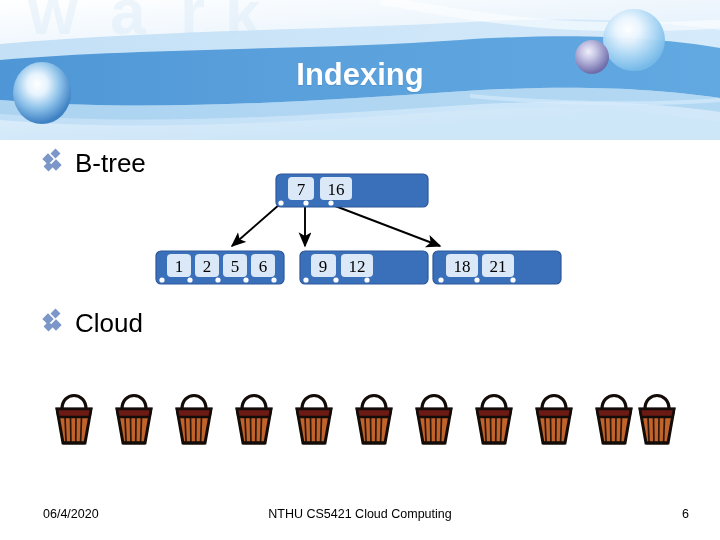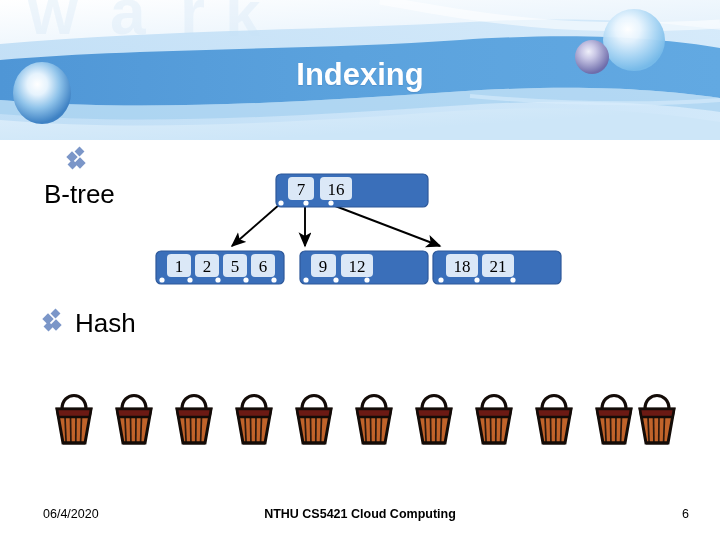--- a/index.html
+++ b/index.html
@@ -42,21 +42,21 @@
     text-shadow: 0 1px 1px rgba(60,110,170,.35);
   }
 
   
   .bullet-row {
     position: absolute;
     display: flex;
     align-items: center;
     gap: 9px;
   }
-  .bullet-btree { left: 44px; top: 150px; flex-direction: column; }
+  .bullet-btree { left: 44px; top: 150px; }
   .bullet-hash  { left: 44px; top: 310px; }
 
   .bullet-glyph {
     width: 22px;
     height: 22px;
     position: relative;
     flex: none;
   }
   .bullet-glyph i {
     position: absolute;
@@ -112,21 +112,20 @@
   }
   .footer-date {
     position: absolute;
     left: 43px; top: 2px;
   }
   .footer-center {
     position: absolute;
     left: 0; top: 2px;
     width: 720px;
     text-align: center;
-    font-weight: bold;
   }
   .footer-page {
     position: absolute;
     right: 31px; top: 2px;
   }
 </style>
 </head>
 <body>
 
 <div class="slide">
@@ -283,21 +282,21 @@
     </svg>
   </div>
 
   <div class="bullet-row bullet-hash">
     <span class="bullet-glyph">
       <i class="d1"></i>
         <i class="d2"></i>
         <i class="d3"></i>
         <i class="d4"></i>
     </span>
-    <span class="bullet-text">Hash</span>
+    <span class="bullet-text">Cloud</span>
   </div>
 
   <div class="baskets" id="basket-row">
       <div class="basket" style="left: 47px;"><svg width="54" height="70" viewBox="0 0 54 70">
           <path d="M15,24 C15,6 39,6 39,24" fill="none" stroke="#140c08" stroke-width="3.2"></path>
           <path d="M10,24 L44,24 L38,58 L16,58 Z" fill="#c1632a" stroke="#140c08" stroke-width="3"></path>
           <path d="M10,24 L44,24 L42.6,32 L11.4,32 Z" fill="#6b1a14" stroke="#140c08" stroke-width="2.4"></path>
           <line x1="18" y1="32" x2="19.08" y2="57" stroke="#140c08" stroke-width="1.7" opacity="0.85"></line>
           <line x1="23.5" y1="32" x2="23.92" y2="57" stroke="#140c08" stroke-width="1.7" opacity="0.85"></line>
           <line x1="29" y1="32" x2="28.76" y2="57" stroke="#140c08" stroke-width="1.7" opacity="0.85"></line>

